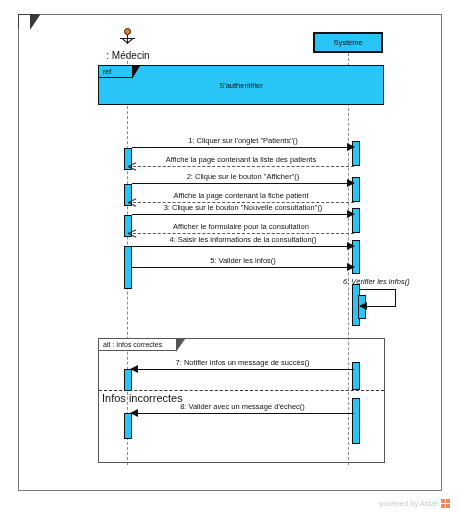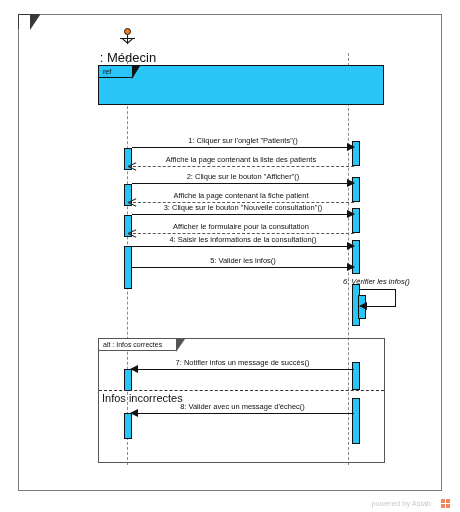--- a/index.html
+++ b/index.html
@@ -27,21 +27,21 @@
   .actor{position:absolute;left:112px;top:28px;width:30px;height:24px;}
   .actor-head{position:absolute;left:12px;top:0;width:7px;height:7px;border-radius:50%;
     background:#f07d1a;border:1px solid #1a1a1a;box-sizing:border-box;}
   .actor-body{position:absolute;left:15px;top:7px;width:1px;height:9px;background:#1a1a1a;}
   .actor-arms{position:absolute;left:8px;top:10px;width:15px;height:1px;background:#1a1a1a;}
   .actor-leg-l{position:absolute;left:9px;top:15px;width:7px;height:1px;background:#1a1a1a;
     transform:rotate(40deg);transform-origin:right center;}
   .actor-leg-r{position:absolute;left:15px;top:15px;width:7px;height:1px;background:#1a1a1a;
     transform:rotate(-40deg);transform-origin:left center;}
   .actor-label{position:absolute;left:98px;top:50px;width:60px;text-align:center;
-    font-size:13px;color:#111;white-space:nowrap;}
+    font-size:10px;color:#111;white-space:nowrap;}
 
   
   .sys-box{position:absolute;left:313px;top:32px;width:70px;height:21px;
     background:#29c5f6;border:2px solid #111;box-sizing:border-box;
     display:flex;align-items:center;justify-content:center;
     font-size:7.5px;color:#111;}
 
   
   .lifeline{position:absolute;width:0;border-left:1px dashed #8a8a8a;}
   .ll-actor{left:127px;top:56px;height:409px;}
@@ -92,21 +92,21 @@
   .head-open-l:after{transform:rotate(25deg);transform-origin:left center;}
 
   
   .self-msg{position:absolute;box-sizing:border-box;
     border-top:1px solid #111;border-right:1px solid #111;border-bottom:1px solid #111;}
   .self-head{position:absolute;left:-1px;bottom:-4px;width:0;height:0;
     border-right:8px solid #111;border-top:4px solid transparent;border-bottom:4px solid transparent;}
   .self-label{position:absolute;font-size:7.5px;color:#111;white-space:nowrap;}
 
   
-  .wm{position:absolute;right:10px;bottom:4px;display:flex;align-items:center;gap:10px;
+  .wm{position:absolute;right:10px;bottom:4px;display:flex;align-items:center;gap:2px;
     font-size:7.5px;color:#c9c9c9;}
   .wm-logo{width:9px;height:9px;display:grid;grid-template-columns:1fr 1fr;
     grid-template-rows:1fr 1fr;gap:1px;}
   .wm-logo i{background:#f08a5d;display:block;}
 </style>
 </head>
 <body>
 
 <div class="canvas">
 
@@ -115,25 +115,29 @@
 
   <div class="actor">
     <div class="actor-head"></div>
     <div class="actor-body"></div>
     <div class="actor-arms"></div>
     <div class="actor-leg-l"></div>
     <div class="actor-leg-r"></div>
   </div>
   <div class="actor-label">: Médecin</div>
 
+  <div class="sys-box">
+    <span>Système</span>
+  </div>
 
   <div class="lifeline ll-actor"></div>
   <div class="lifeline ll-sys"></div>
 
   <div class="ref-frag"></div>
+  <div class="ref-label">S'authentifier</div>
   <div class="ref-tab">ref</div>
 
   <div class="act" style="left:124px;top:148px;width:8px;height:22px;"></div>
   <div class="act" style="left:124px;top:184px;width:8px;height:22px;"></div>
   <div class="act" style="left:124px;top:215px;width:8px;height:22px;"></div>
   <div class="act" style="left:124px;top:246px;width:8px;height:43px;"></div>
   <div class="act" style="left:124px;top:369px;width:8px;height:22px;"></div>
   <div class="act" style="left:124px;top:413px;width:8px;height:26px;"></div>
 
   <div class="act" style="left:352px;top:141px;width:8px;height:25px;"></div>

